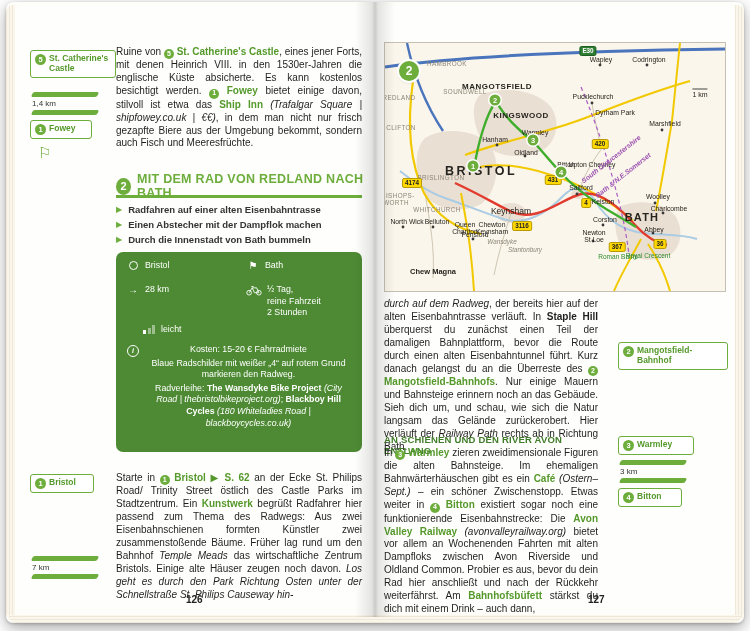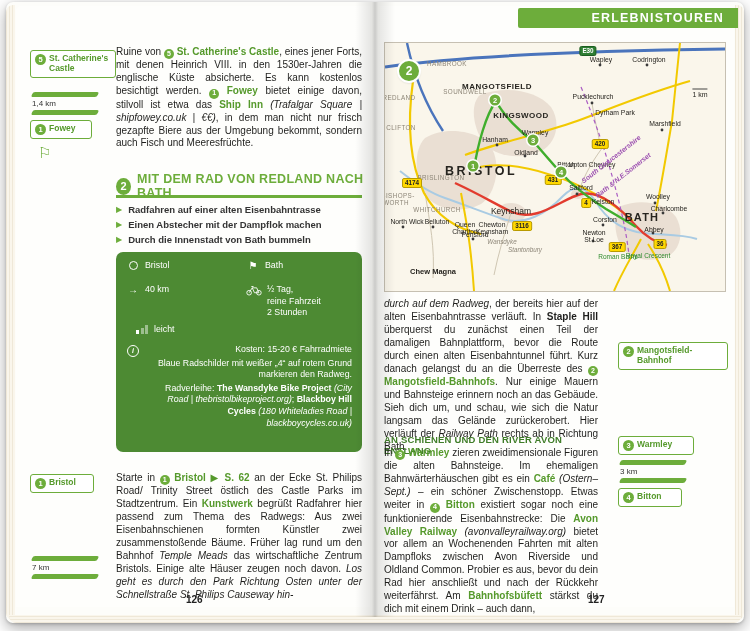--- a/index.html
+++ b/index.html
@@ -58,21 +58,21 @@
   .ring{width:7px;height:7px;border:1.5px solid #fff;border-radius:50%;display:inline-block;}
   .glyph{color:#fff;font-size:10px;line-height:10px;}
   .bars{display:flex;align-items:flex-end;gap:1.5px;height:9px;}
   .bars i{display:block;width:3px;background:#fff;}
   .bars i:nth-child(1){height:4px;}
   .bars i:nth-child(2){height:6.5px;opacity:.45;}
   .bars i:nth-child(3){height:9px;opacity:.45;}
   .iinfo{width:10px;height:10px;border:1px solid #fff;border-radius:50%;font-size:7px;
     font-style:italic;font-weight:bold;display:flex;align-items:center;justify-content:center;}
   .pre{white-space:pre-line;}
-  .ibtext div{margin-bottom:2px;text-align:right;}
+  .ibtext div{margin-bottom:2px;text-align:center;}
 
   .secthead{position:absolute;text-align:center;color:var(--accent-dark);font-weight:bold;
     font-size:10px;letter-spacing:.2px;}
   .subhead{position:absolute;color:#3f7d28;font-weight:bold;font-size:9.5px;letter-spacing:.2px;}
   .pnum{position:absolute;font-weight:bold;font-size:10px;color:#222;}
 
   .hdrbar{position:absolute;background:var(--accent);color:#fff;font-weight:bold;
     font-size:12.5px;letter-spacing:1.2px;line-height:20px;text-align:right;height:20px;
     padding-right:14px;border-radius:2px 0 0 2px;}
 
@@ -158,37 +158,37 @@
               <span class="ring"></span>
             </span>
           <span>Bristol</span>
         </div>
         <div class="ib" style="left:130px;top:8px;">
           <span class="ic glyph">⚑</span>
           <span>Bath</span>
         </div>
         <div class="ib" style="left:10px;top:32px;">
           <span class="ic glyph">→</span>
-          <span>40 km</span>
+          <span>28 km</span>
         </div>
         <div class="ib" style="left:130px;top:32px;">
           <span class="ic">
             <svg width="16" height="11" viewBox="0 0 18 12">
                 <g stroke="#fff" fill="none" stroke-width="1">
                   <circle cx="3.5" cy="8.5" r="2.6"></circle>
                   <circle cx="14.5" cy="8.5" r="2.6"></circle>
                   <path d="M3.5,8.5 L7,3 L12,3 L14.5,8.5 M7,3 L9.5,8.5 L14.5,8.5 M6,1.5 L8.5,1.5"></path>
                 </g>
               </svg>
           </span>
           <span class="pre">½ Tag,
 reine Fahrzeit
 2 Stunden</span>
         </div>
-        <div class="ib" style="left:19px;top:72px;">
+        <div class="ib" style="left:26px;top:72px;">
           <span class="ic">
               <span class="bars">
                 <i></i>
                 <i></i>
                 <i></i>
               </span>
             </span>
           <span>leicht</span>
         </div>
         <div class="ib" style="left:10px;top:92px;width:226px;">
@@ -215,21 +215,20 @@
         <div class="strip"></div>
         <div class="slab">7 km</div>
         <div class="strip"></div>
       </div>
 
       <div class="pnum" style="left:170px;top:588px;">126</div>
     </div>
 
     <div class="page pageR">
 
-      <div class="hdrbar" style="right:-4px;top:2px;width:206px;">ERLEBNISTOUREN</div>
 
       <div class="map" style="left:4px;top:36px;width:340px;height:248px;">
         <svg viewBox="0 0 340 248" width="340" height="248">
           <rect width="340" height="248" fill="#faf6eb"></rect>
           <path d="M40,95 C60,82 96,88 106,104 C116,120 112,150 96,161 C75,172 48,166 39,150 C30,134 28,107 40,95 Z" fill="#eadfd3"></path>
           <path d="M95,52 C122,42 152,48 166,64 C176,79 172,100 156,108 C135,118 110,113 99,100 C89,87 84,62 95,52 Z" fill="#eadfd3"></path>
           <ellipse cx="126" cy="170" rx="15" ry="10" fill="#eadfd3"></ellipse>
           <path d="M236,163 C256,155 281,160 291,174 C299,188 296,206 283,213 C265,221 244,216 236,203 C229,191 228,171 236,163 Z" fill="#eadfd3"></path>
           <ellipse cx="193" cy="151" rx="7" ry="5" fill="#eadfd3"></ellipse>
           <path d="M15,128 C30,140 45,150 60,155 C80,162 100,170 118,176 C140,183 162,170 178,153 C194,137 205,148 215,165 C227,181 240,186 252,189 C272,193 292,190 312,196" stroke="#a9cbe3" stroke-width="2" fill="none"></path>

